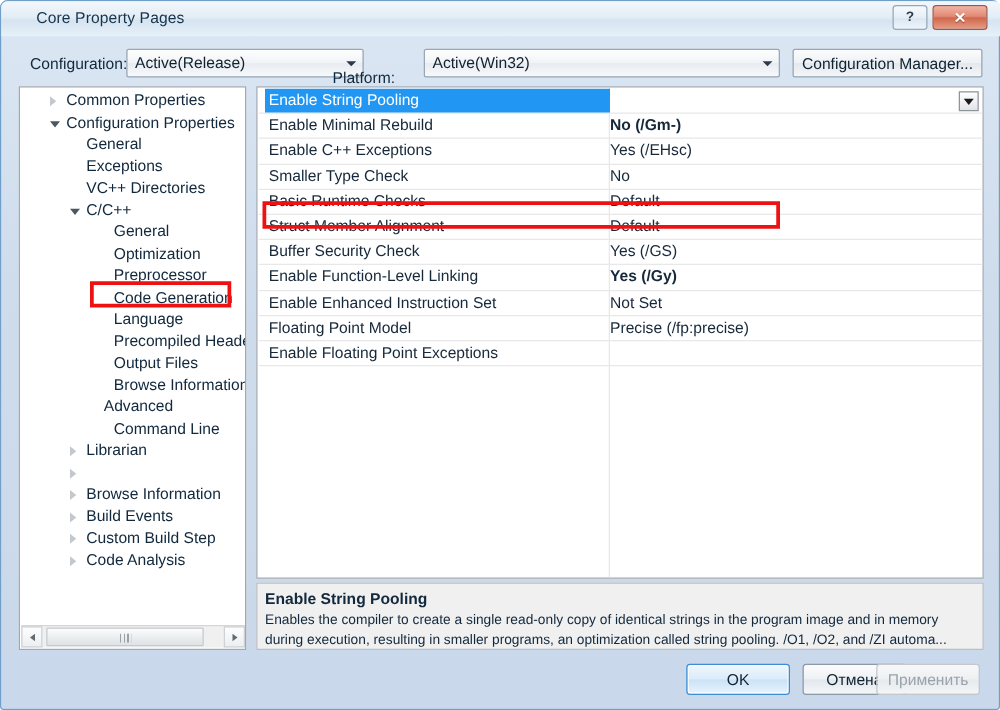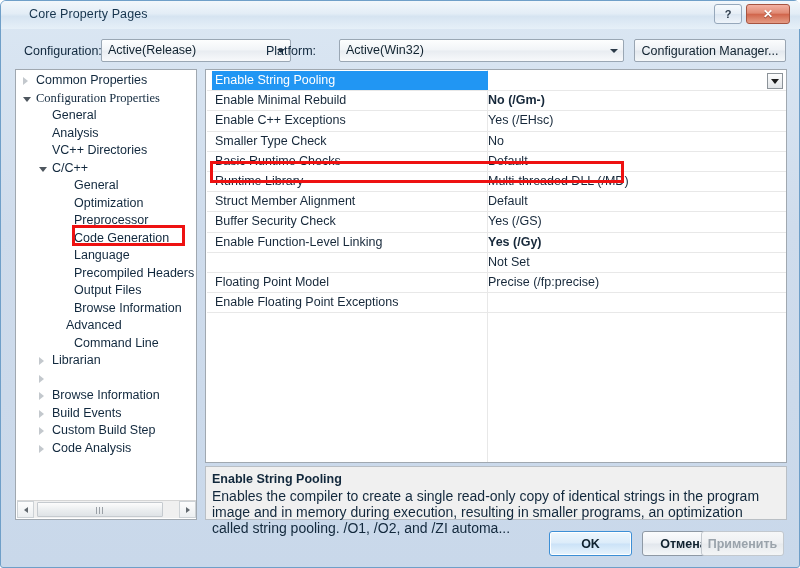--- a/index.html
+++ b/index.html
@@ -97,21 +97,21 @@
     position: absolute;
     right: 5px; top: 9px;
     width: 0; height: 0;
     border-left: 4px solid transparent;
     border-right: 4px solid transparent;
     border-top: 4px solid #2b3a48;
   }
   #combo-config { left: 100px; width: 190px; }
   #combo-platform { left: 338px; width: 285px; }
   #lbl-config { left: 23px; }
-  #lbl-platform { left: 265px; }
+  #lbl-platform { left: 265px; margin-top: 11px; }
 
   .cfgmgr {
     position: absolute;
     left: 633px; top: 2px;
     width: 152px; height: 23px;
     box-sizing: border-box;
     background: linear-gradient(to bottom, #fbfcfd 0%, #eef1f5 48%, #e3e8ee 52%, #f4f7f9 100%);
     border: 1px solid #99a5b2;
     border-radius: 2px;
     font-size: 12.5px;
@@ -128,20 +128,21 @@
     width: 182px; height: 451px;
     box-sizing: border-box;
     background: #ffffff;
     border: 1px solid #a0a8b0;
     overflow: hidden;
   }
   .tree {
     position: absolute;
     left: 0; top: 2px;
     width: 182px;
+    padding-left: 17px;
   }
   .tnode {
     position: relative;
     height: 17.5px;
     line-height: 17.5px;
     font-size: 12.5px;
     color: #11283d;
     white-space: nowrap;
   }
   .tnode .tlabel { position: absolute; top: 0; }
@@ -279,36 +280,36 @@
     border: 1px solid #b9bfc5;
     padding: 4px 6px 0 6px;
   }
   .desc-title {
     font-size: 12.5px;
     font-weight: bold;
     color: #12283c;
     line-height: 16px;
   }
   .desc-body {
-    font-size: 14px;
+    font-size: 11px;
     color: #12283c;
     line-height: 16px;
     margin-top: 1px;
   }
 
   
   .footer { position: absolute; left: 0; top: 528px; width: 800px; height: 40px; }
   .fbtn {
     position: absolute;
     top: 2px;
     height: 25px;
     box-sizing: border-box;
     border-radius: 3px;
     font-size: 12.5px;
-    display: flex; align-items: center; justify-content: center; font-weight: bold;
+    display: flex; align-items: center; justify-content: center;
   }
   #btn-ok {
     left: 548px; width: 83px;
     background: linear-gradient(to bottom, #eef7fd 0%, #dcecfa 48%, #cbe2f7 52%, #e8f4fd 100%);
     border: 1px solid #3c8fd6;
     box-shadow: inset 0 0 0 1px #ffffff;
     color: #10222f;
   }
   #btn-cancel {
     left: 641px; width: 83px;
@@ -363,27 +364,27 @@
   </div>
 
   <div class="treepane">
     <div class="tree" id="tree-root">
         <div class="tnode">
           <span class="exp closed" style="left: 7px;"></span>
           <span class="tlabel" style="left: 20px;">Common Properties</span>
         </div>
         <div class="tnode">
           <span class="exp open" style="left: 7px;"></span>
-          <span class="tlabel" style="left: 20px; font-family: Liberation Serif, serif;">Configuration Properties</span>
+          <span class="tlabel" style="left: 20px;">Configuration Properties</span>
         </div>
         <div class="tnode">
           <span class="tlabel" style="left: 36px;">General</span>
         </div>
         <div class="tnode">
-          <span class="tlabel" style="left: 36px;">Analysis</span>
+          <span class="tlabel" style="left: 36px;">Exceptions</span>
         </div>
         <div class="tnode">
           <span class="tlabel" style="left: 36px;">VC++ Directories</span>
         </div>
         <div class="tnode">
           <span class="exp open" style="left: 23px;"></span>
           <span class="tlabel" style="left: 36px;">C/C++</span>
         </div>
         <div class="tnode">
           <span class="tlabel" style="left: 58px;">General</span>
@@ -473,36 +474,33 @@
         </div>
         <div class="prow">
           <span class="pname">Smaller Type Check</span>
           <span class="pval">No</span>
         </div>
         <div class="prow">
           <span class="pname">Basic Runtime Checks</span>
           <span class="pval">Default</span>
         </div>
         <div class="prow">
-          <span class="pname">Runtime Library</span>
-          <span class="pval">Multi-threaded DLL (/MD)</span>
-        </div>
-        <div class="prow">
           <span class="pname">Struct Member Alignment</span>
           <span class="pval">Default</span>
         </div>
         <div class="prow">
           <span class="pname">Buffer Security Check</span>
           <span class="pval">Yes (/GS)</span>
         </div>
         <div class="prow">
           <span class="pname">Enable Function-Level Linking</span>
           <span class="pval bold">Yes (/Gy)</span>
         </div>
         <div class="prow">
+          <span class="pname">Enable Enhanced Instruction Set</span>
           <span class="pval">Not Set</span>
         </div>
         <div class="prow">
           <span class="pname">Floating Point Model</span>
           <span class="pval">Precise (/fp:precise)</span>
         </div>
         <div class="prow">
           <span class="pname">Enable Floating Point Exceptions</span>
           <span class="pval"></span>
         </div>

